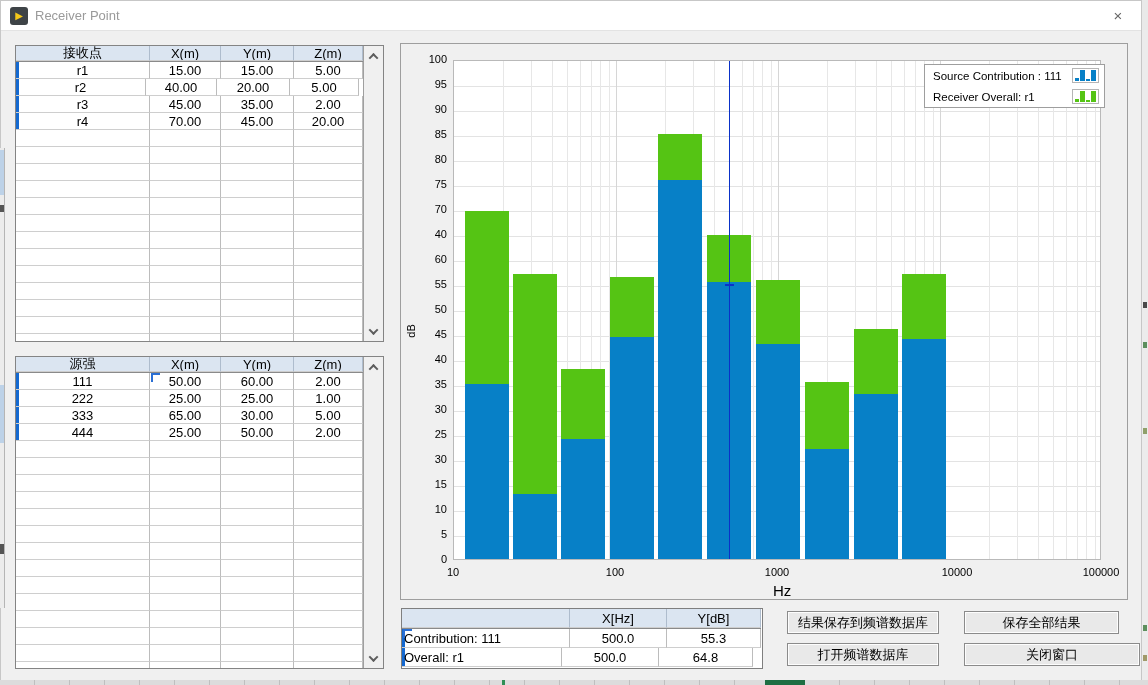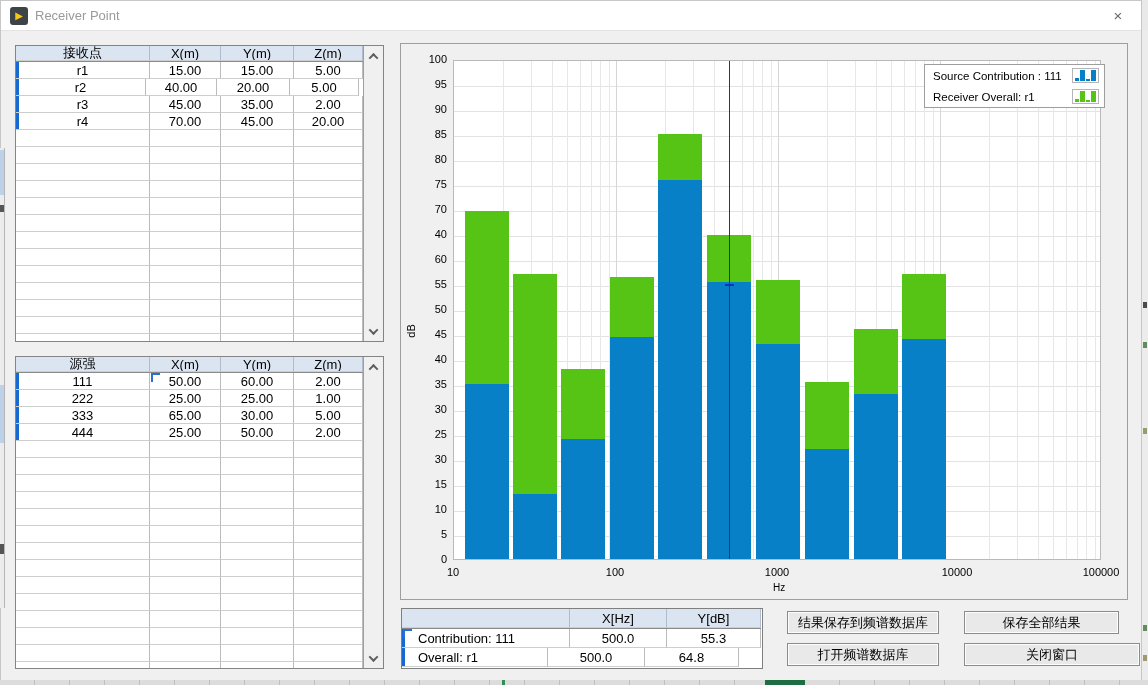--- a/index.html
+++ b/index.html
@@ -28,21 +28,21 @@
   .lv-row.lv-header { height:16px; background:#dbe5f1; border-bottom:1px solid #8a8a8a; }
   .lv-header .lv-cell { border-right:1px solid #aebccd; font-size:13px; color:#000;
     display:flex; align-items:center; justify-content:center; }
   .lv-cell { height:100%; border-right:1px solid #bcbcbc; border-bottom:1px solid #cecece;
     font-size:13px; color:#000; display:flex; align-items:center; justify-content:center;
     overflow:hidden; position:relative; }
   .lv-row.has-data::before { content:""; position:absolute; left:0; top:0; width:3px;
     height:100%; background:#1569d0; }
   .lv-cell.sel::after { content:""; position:absolute; left:1px; top:0; width:7px; height:7px;
     border-left:2px solid #2a6fd4; border-top:2px solid #2a6fd4; }
-  .lv-cell.left-al { justify-content:flex-start; padding-left:16px; }
+  .lv-cell.left-al { justify-content:flex-start; padding-left:2px; }
 
   
   .scroll-strip { position:absolute; top:0; right:0; width:20px; height:100%;
     background:#f0f0f0; border-left:1px solid #9f9f9f; }
   .scroll-arrow { position:absolute; left:0; width:19px; height:16px; cursor:pointer;
     display:flex; align-items:center; justify-content:center; }
   .scroll-arrow.up { top:2px; } .scroll-arrow.down { bottom:2px; }
   .chev { width:7px; height:7px; border-left:2px solid #5d5d5d; border-top:2px solid #5d5d5d; }
   .chev.up   { transform:rotate(45deg) translate(1px,1px); }
   .chev.down { transform:rotate(225deg) translate(1px,1px); }
@@ -53,21 +53,21 @@
   #plot { position:absolute; left:52px; top:16px; width:648px; height:500px;
     background:#ffffff; border:1px solid #b9b9b9; overflow:hidden; }
   .grid-h { position:absolute; left:0; width:100%; height:1px; background:#e3e3e3; }
   .grid-v { position:absolute; top:0; width:1px; height:100%; background:#e7e7e7; }
   .grid-v.major { background:#d6d6d6; }
   .bar { position:absolute; bottom:0; }
   .ytick { position:absolute; width:40px; text-align:right; font-size:11px; color:#000; }
   .xtick { position:absolute; font-size:11px; color:#000; transform:translateX(-50%); }
   #ylabel { position:absolute; left:0px; top:281px; font-size:11px; color:#000;
     transform:rotate(-90deg); transform-origin:center; width:20px; text-align:center; }
-  #xlabel { position:absolute; left:372px; top:538px; font-size:10px; color:#000; }
+  #xlabel { position:absolute; left:372px; top:538px; font-size:15px; color:#000; }
   #cursor-line { position:absolute; width:1px; background:#0a31c8; }
   #cursor-dash { position:absolute; height:2px; background:#0a31c8; }
   #legend { position:absolute; left:523px; top:20px; width:181px; height:44px;
     background:#ffffff; border:1px solid #9e9e9e; }
   .legend-row { position:relative; height:21px; display:flex; align-items:center;
     padding:0 5px 0 8px; cursor:pointer; }
   .legend-label { flex:1; font-size:11.5px; color:#000; white-space:nowrap; }
   .legend-glyph { width:27px; height:15px; border:1px solid #b5b5b5; display:flex;
     align-items:flex-end; gap:1px; padding:1px 2px; background:#fff; }
   .mb { display:inline-block; }
@@ -497,21 +497,21 @@
             <div class="lv-cell" style="width: 168px;"></div>
             <div class="lv-cell" style="width: 97px;">X[Hz]</div>
             <div class="lv-cell" style="width: 94px;">Y[dB]</div>
           </div>
           <div class="lv-row has-data">
             <div class="lv-cell left-al sel" style="width: 168px;">Contribution: 111</div>
             <div class="lv-cell" style="width: 97px;">500.0</div>
             <div class="lv-cell" style="width: 94px;">55.3</div>
           </div>
           <div class="lv-row has-data">
-            <div class="lv-cell left-al" style="width: 146px;">Overall: r1</div>
+            <div class="lv-cell left-al" style="width: 160px;">Overall: r1</div>
             <div class="lv-cell" style="width: 97px;">500.0</div>
             <div class="lv-cell" style="width: 94px;">64.8</div>
           </div>
         </div>
     </div>
 
     <button id="btn-save-spectrum" class="lv-button">结果保存到频谱数据库</button>
     <button id="btn-save-all" class="lv-button">保存全部结果</button>
     <button id="btn-open-spectrum" class="lv-button">打开频谱数据库</button>
     <button id="btn-close-window" class="lv-button">关闭窗口</button>

